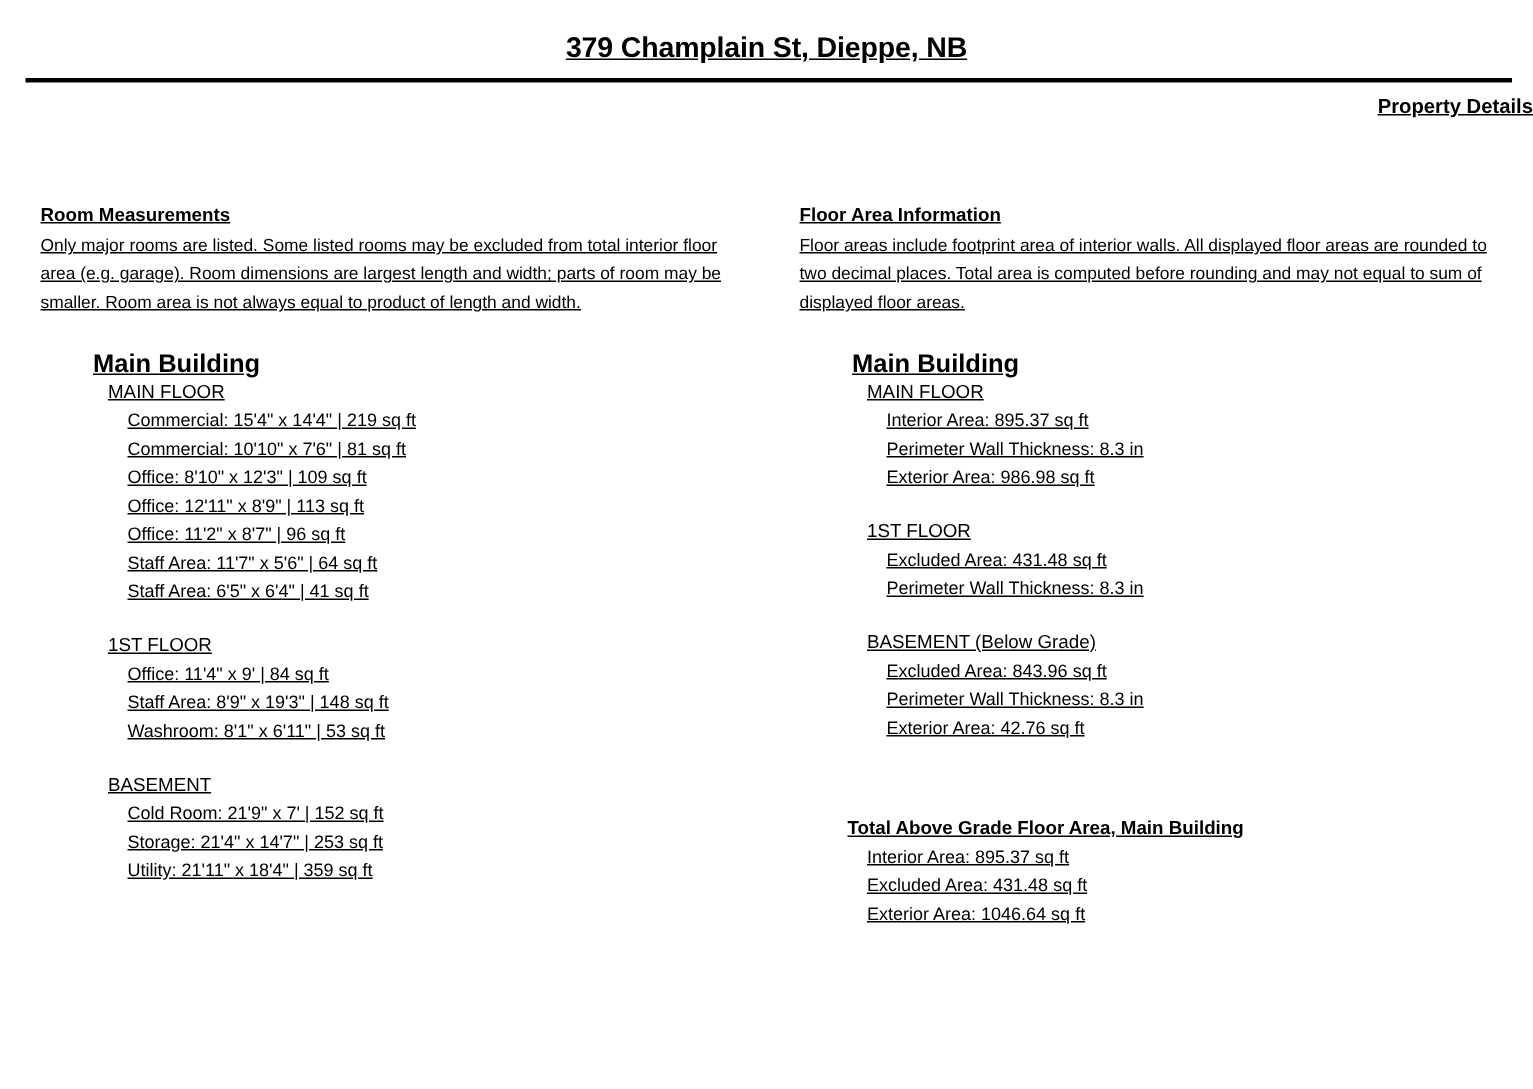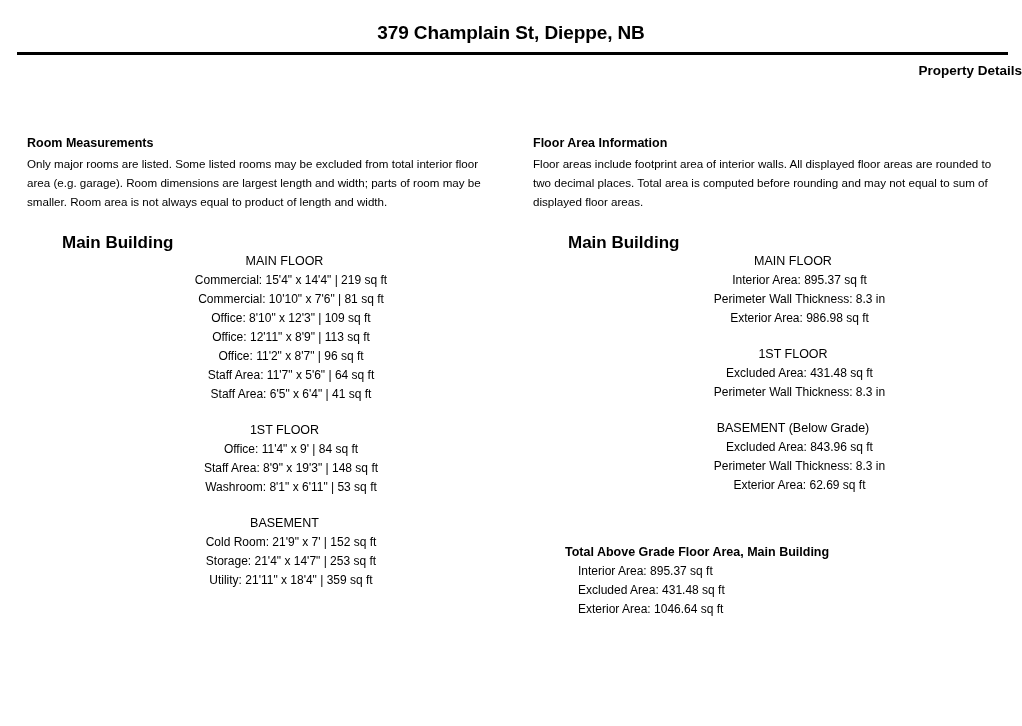--- a/index.html
+++ b/index.html
@@ -13,20 +13,21 @@
     font-family: "Liberation Sans", sans-serif;
     color: #000000;
     position: relative;
     overflow: hidden;
   }
   .page {
     width: 1022px;
     height: 698px;
     position: relative;
     box-sizing: border-box;
+    text-decoration: underline;
   }
 
   
   .doc-title {
     text-align: center;
     font-size: 19px;
     font-weight: bold;
     letter-spacing: -0.1px;
     padding-top: 22px;
     line-height: 22px;
@@ -80,21 +81,20 @@
     margin-top: 22px;
   }
   .building-name {
     font-size: 17px;
     font-weight: bold;
     line-height: 19px;
     padding-left: 35px;
   }
   .floor-group {
     margin-top: 0;
-    text-align: center;
   }
   .floor-group + .floor-group {
     margin-top: 17px;
   }
   .floor-name {
     font-size: 12.5px;
     line-height: 19px;
     padding-left: 45px;
   }
   .entry {
@@ -179,21 +179,21 @@
         <div class="floor-group">
           <div class="floor-name">1ST FLOOR</div>
           <div class="entry">Excluded Area: 431.48 sq ft</div>
           <div class="entry">Perimeter Wall Thickness: 8.3 in</div>
         </div>
 
         <div class="floor-group">
           <div class="floor-name">BASEMENT (Below Grade)</div>
           <div class="entry">Excluded Area: 843.96 sq ft</div>
           <div class="entry">Perimeter Wall Thickness: 8.3 in</div>
-          <div class="entry">Exterior Area: 62.69 sq ft</div>
+          <div class="entry">Exterior Area: 42.76 sq ft</div>
         </div>
 
         <div class="totals">
           <div class="totals-title">Total Above Grade Floor Area, Main Building</div>
           <div class="entry">Interior Area: 895.37 sq ft</div>
           <div class="entry">Excluded Area: 431.48 sq ft</div>
           <div class="entry">Exterior Area: 1046.64 sq ft</div>
         </div>
       </div>
     </div>

